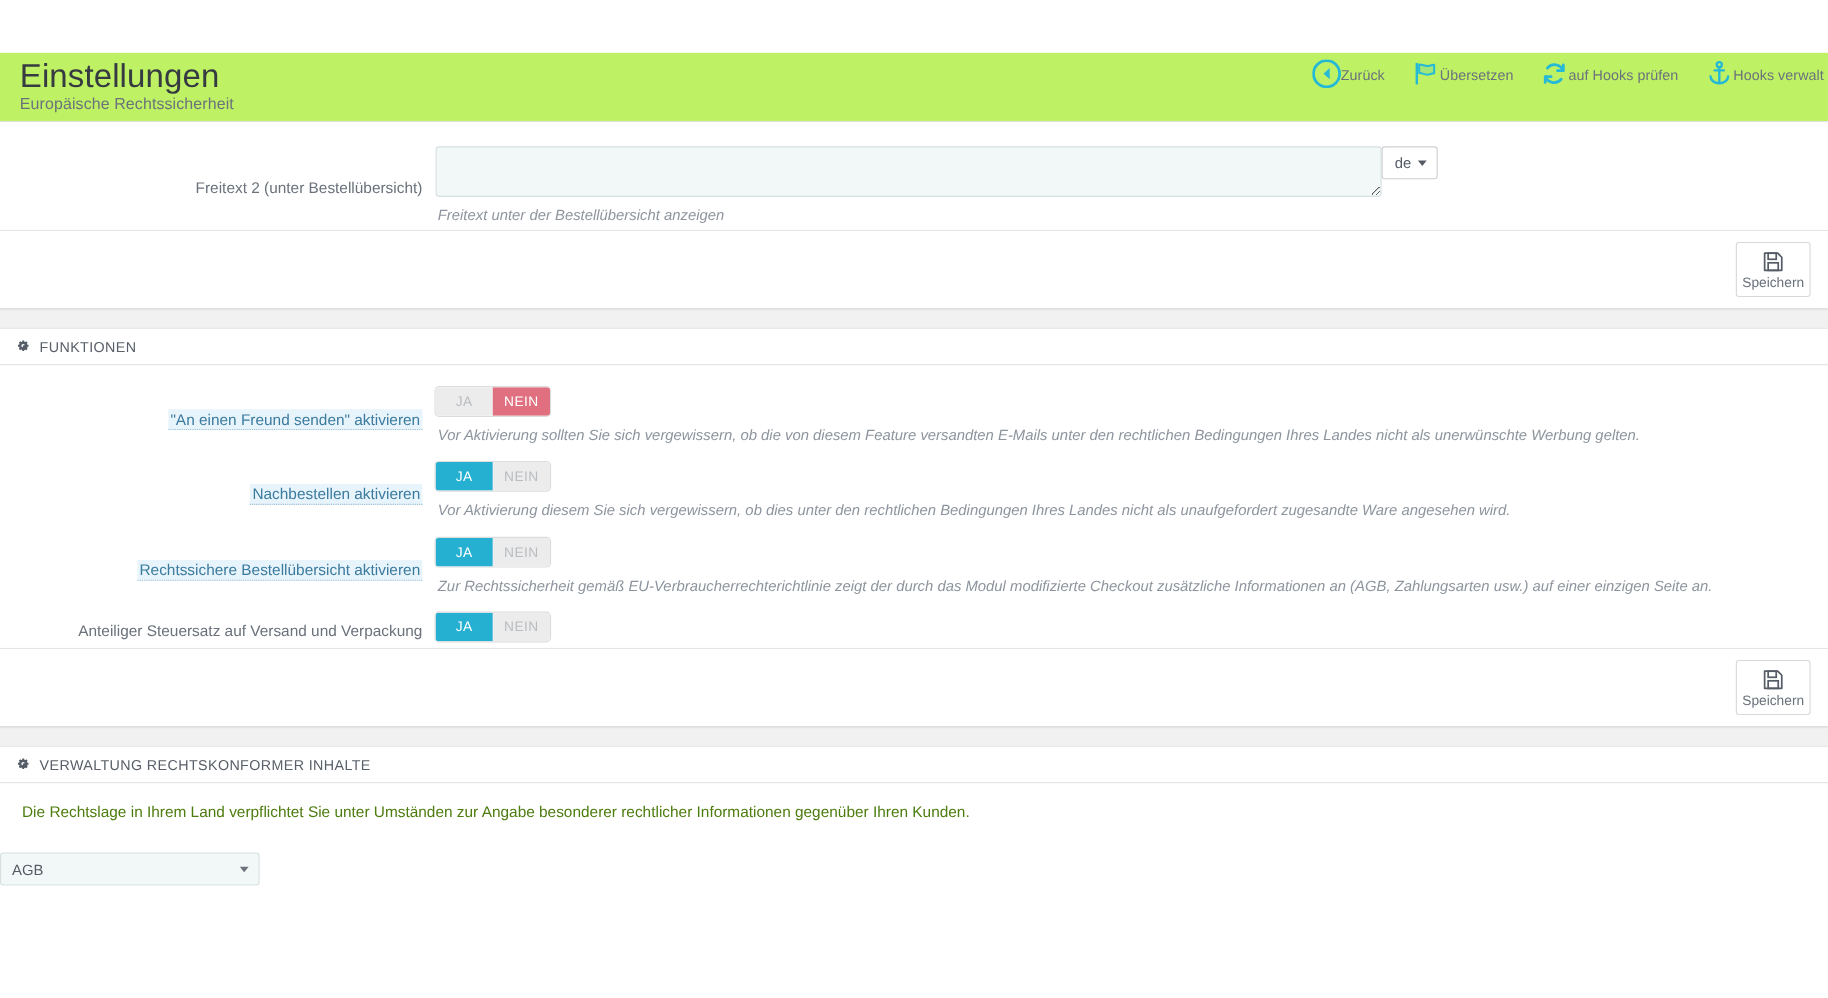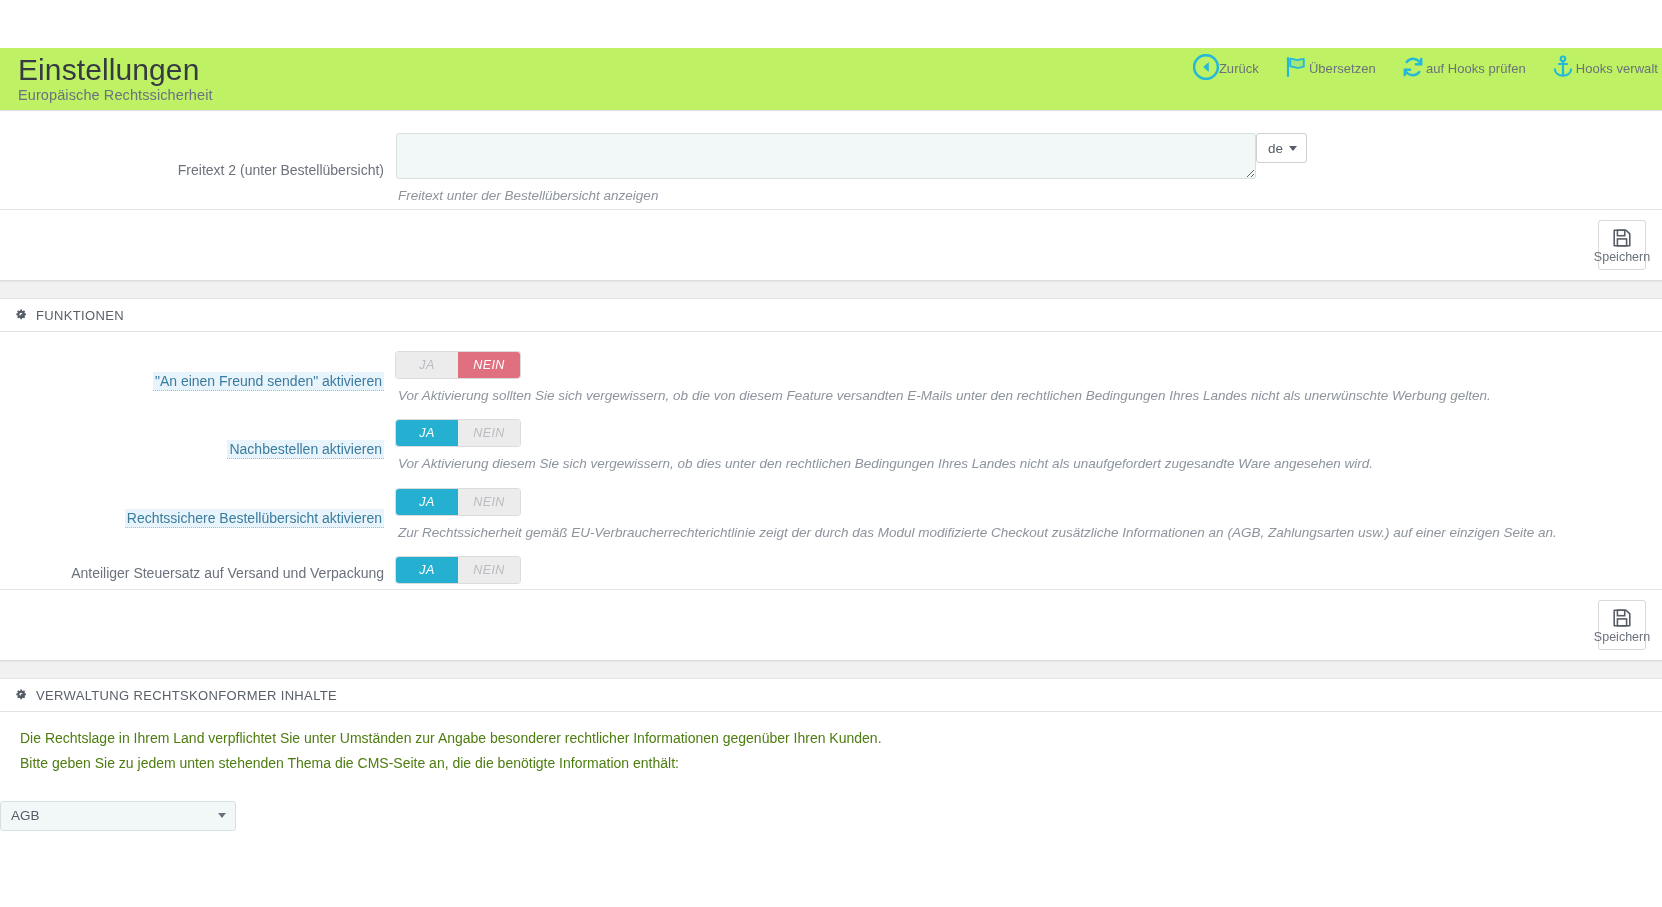--- a/index.html
+++ b/index.html
@@ -180,32 +180,31 @@
   
   .switch {
     display: inline-flex;
     border-radius: 3px;
     overflow: hidden;
     box-shadow: 0 0 0 1px #dcdcdc;
     height: 26px;
     margin-top: 2px;
   }
   .switch span {
-    width: 62px;
+    width: 52px;
     display: flex;
     align-items: center;
     justify-content: center;
     font-size: 12.5px;
     letter-spacing: .4px;
     cursor: pointer;
     user-select: none;
     background: #ececec;
     color: #b9bcc0;
     height: 100%;
-    font-style: italic;
   }
   .switch span.on-yes { background: #25b0d2; color: #ffffff; }
   .switch span.on-no  { background: #e0707f; color: #ffffff; }
 
   .switch-row { padding-top: 8px; }
   .switch-row .help-text { padding-top: 9px; }
 
   
   .panel-footer {
     border-top: 1px solid #e5e5e5;
@@ -213,21 +212,21 @@
     display: flex;
     justify-content: flex-end;
     background: #fff;
     min-height: 62px;
     align-items: center;
   }
   .save-btn {
     background: #ffffff;
     border: 1px solid #d8d8d8;
     border-radius: 3px;
-    width: 48px;
+    width: 68px;
     padding: 6px 4px 5px;
     display: flex;
     flex-direction: column;
     align-items: center;
     gap: 1px;
     cursor: pointer;
     font-family: inherit;
     color: #555c66;
   }
   .save-btn .sv-ico { color: #555c66; display: flex; }
@@ -439,21 +438,20 @@
         <circle cx="11.4" cy="10.1" r="2.7" fill="#fff"></circle>
         <path d="M19.1 14.6l-.2 1.1c-.3.1-.6.2-.9.3l-.8-.7-1.1 1.1.7.8c-.1.3-.3.6-.3.9l-1.1.2v1.6l1.1.2c.1.3.2.6.3.9l-.7.8 1.1 1.1.8-.7c.3.1.6.3.9.3l.2 1.1h1.6l.2-1.1c.3-.1.6-.2.9-.3l.8.7 1.1-1.1-.7-.8c.1-.3.3-.6.3-.9l1.1-.2v-1.6l-1.1-.2a4 4 0 0 0-.3-.9l.7-.8-1.1-1.1-.8.7c-.3-.1-.6-.3-.9-.3l-.2-1.1z" transform="translate(-2.6,-3.2) scale(0.82)"></path>
       </svg>
     </span>
     <span>VERWALTUNG RECHTSKONFORMER INHALTE</span>
   </div>
 
   <div class="panel-body">
     <div class="section-intro">
       <div>Die Rechtslage in Ihrem Land verpflichtet Sie unter Umständen zur Angabe besonderer rechtlicher Informationen gegenüber Ihren Kunden.</div>
-      <div>Bitte geben Sie zu jedem unten stehenden Thema die CMS-Seite an, die die benötigte Information enthält:</div>
     </div>
 
     <div class="row-spacer-24"></div>
 
     <div class="form-row">
       <div class="form-control-wrap" style="padding-top:0;">
         <div class="select-ctl">
           <span>AGB</span>
           <i class="arrow"></i>
         </div>

